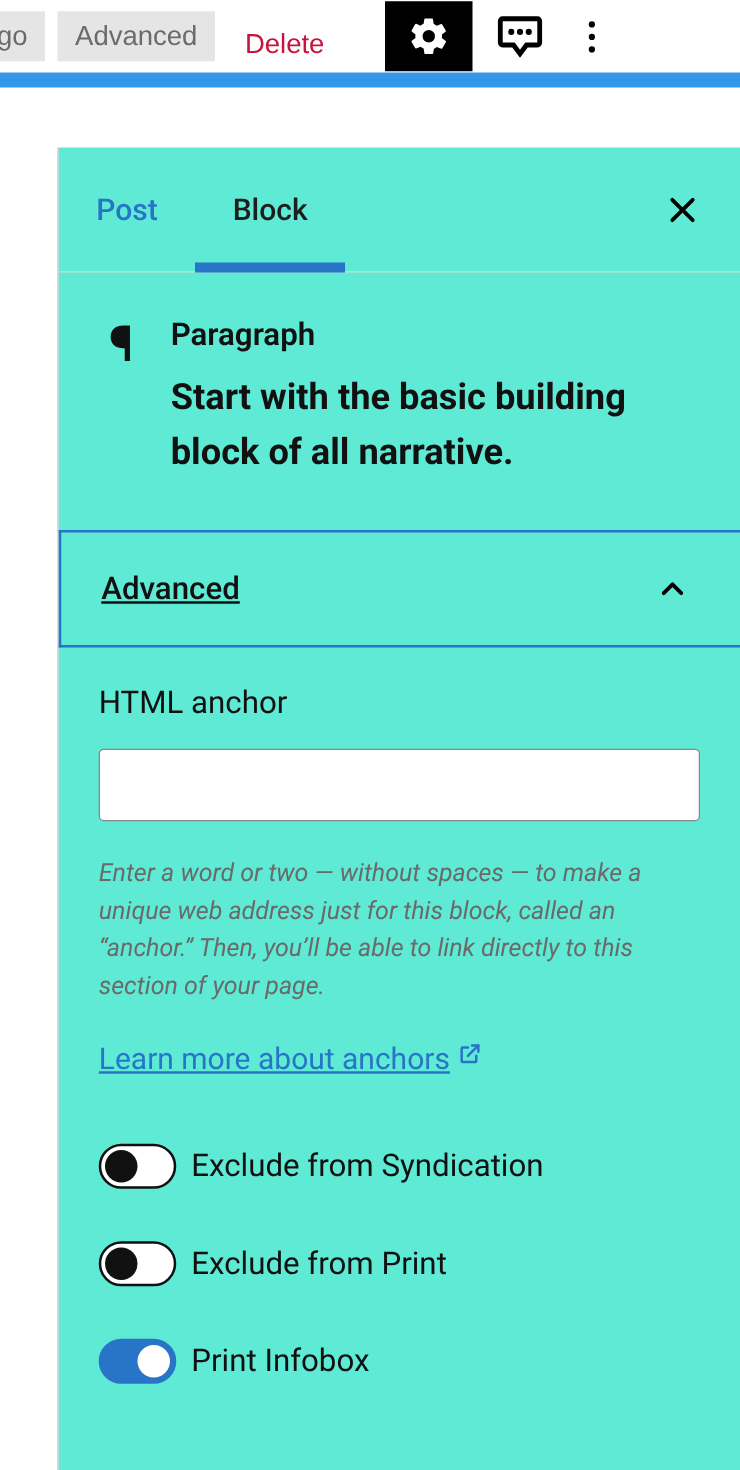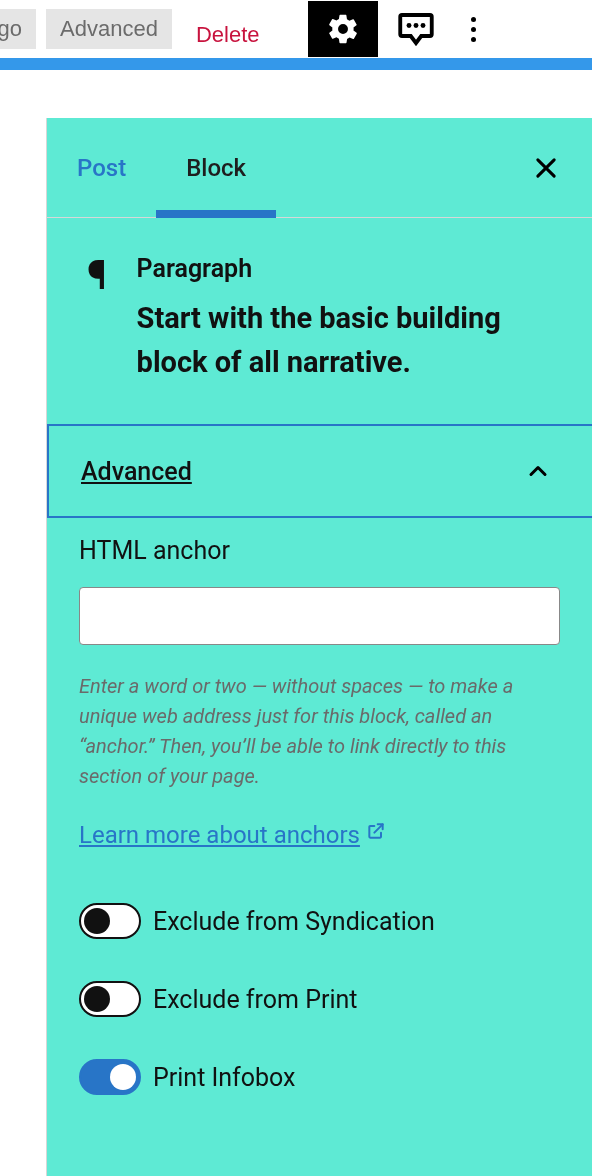--- a/index.html
+++ b/index.html
@@ -145,21 +145,21 @@
   .accordion-header {
     height: 90px;
     display: flex;
     align-items: center;
     justify-content: space-between;
     padding: 0 40px 0 32px;
     cursor: pointer;
   }
   .accordion-header .label { font-size: 25px; font-weight: 500; }
 
-  .panel-body { padding: 18px 32px 40px 32px; }
+  .panel-body { padding: 30px 32px 40px 32px; }
   .field-label { font-size: 25px; margin-bottom: 22px; }
   .text-input {
     width: 100%;
     height: 58px;
     border: 1px solid #888;
     border-radius: 4px;
     padding: 0 14px;
     font-size: 20px;
   }
   .help-text {

